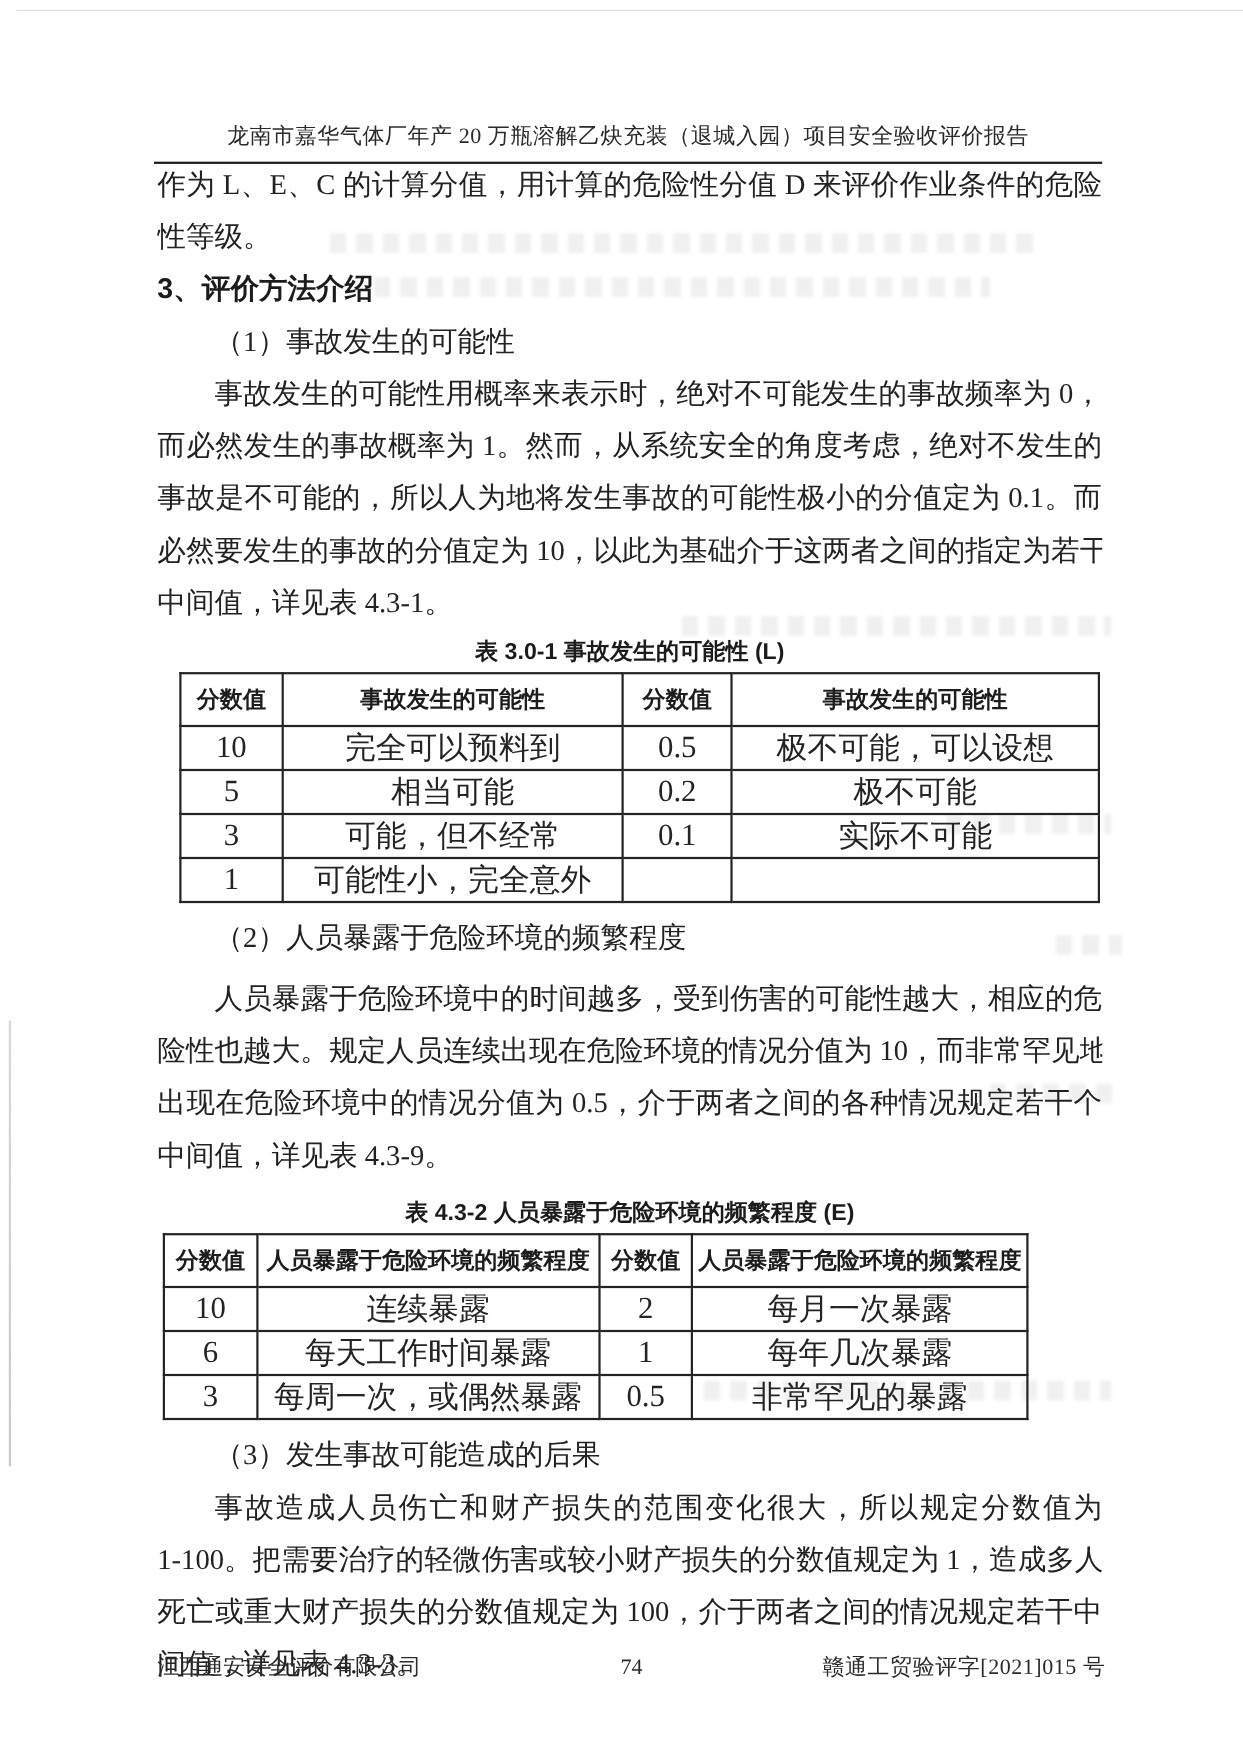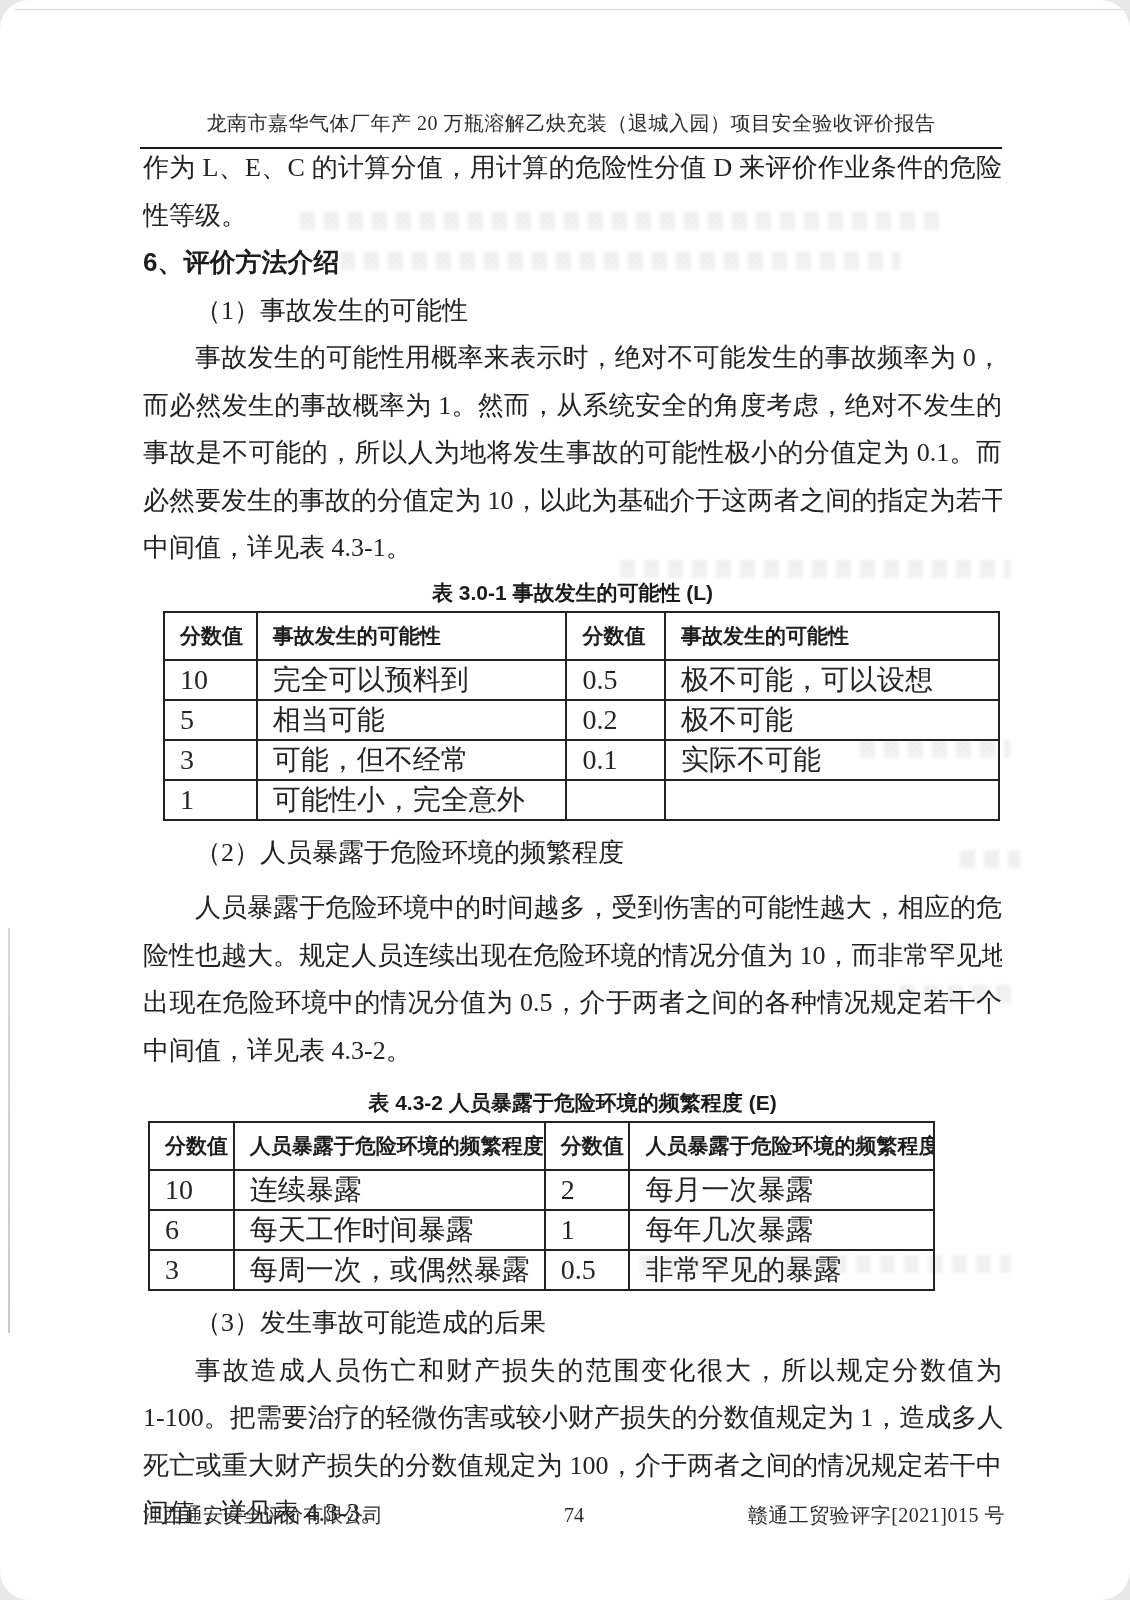--- a/index.html
+++ b/index.html
@@ -4,21 +4,20 @@
 <style>
   html,body { margin:0; padding:0; background:#e8e8e8; }
   .page {
     position: relative;
     width: 1130px; height: 1600px;
     margin: 0 auto;
     background: #ffffff;
     overflow: hidden;
     color: #1f1f1f;
     font-family: "Liberation Serif", "DejaVu Serif", serif;
-    border-radius: 29px;
   }
   
   .doc-header {
     position: absolute; top: 110px; left: 140px; width: 862px;
     text-align: center; font-size: 20px; letter-spacing: 0.5px; color: #2a2a2a;
   }
   .header-rule {
     position: absolute; top: 147px; left: 140px; width: 862px;
     height: 0; border-top: 2px solid #1a1a1a;
   }
@@ -41,22 +40,22 @@
   .tbl-caption {
     font-size: 21px; line-height: 34px; text-align: center; color: #1b1b1b;
     margin-top: 2px;
   }
   table.data-tbl {
     border-collapse: collapse; table-layout: fixed;
     margin-top: 1px;
   }
   table.data-tbl th, table.data-tbl td {
     border: 2px solid #232323;
-    text-align: left; vertical-align: middle;
-    padding: 0 15px; overflow: hidden; white-space: nowrap; margin-top: 24px;
+    text-align: center; vertical-align: middle;
+    padding: 0 4px; overflow: hidden; white-space: nowrap; margin-top: 24px;
   }
   table.data-tbl th {
     font-family: "Liberation Sans", "DejaVu Sans", sans-serif;
     font-weight: bold; font-size: 21px; height: 46px; color: #1d1d1d;
   }
   table.data-tbl td {
     font-family: "Liberation Serif", "DejaVu Serif", serif;
     font-size: 28px; color: #242424;
   }
   #table1 { width: 837px; margin-left: 20px; }
@@ -112,21 +111,21 @@
   <div class="doc-header">龙南市嘉华气体厂年产 20 万瓶溶解乙炔充装（退城入园）项目安全验收评价报告</div>
   <div class="header-rule"></div>
 
   <div class="content">
 
     <div class="para">
         <div class="pline">作为 L、E、C 的计算分值，用计算的危险性分值 D 来评价作业条件的危险</div>
         <div class="pline">性等级。</div>
       </div>
 
-    <div class="sec-heading hei">6、评价方法介绍</div>
+    <div class="sec-heading hei">3、评价方法介绍</div>
 
     <div class="sub-heading">（1）事故发生的可能性</div>
 
     <div class="para indent-first">
         <div class="pline">事故发生的可能性用概率来表示时，绝对不可能发生的事故频率为 0，</div>
         <div class="pline">而必然发生的事故概率为 1。然而，从系统安全的角度考虑，绝对不发生的</div>
         <div class="pline">事故是不可能的，所以人为地将发生事故的可能性极小的分值定为 0.1。而</div>
         <div class="pline">必然要发生的事故的分值定为 10，以此为基础介于这两者之间的指定为若干</div>
         <div class="pline">中间值，详见表 4.3-1。</div>
       </div>
@@ -177,21 +176,21 @@
     </table>
 
     <div class="spacer-8"></div>
     <div class="sub-heading">（2）人员暴露于危险环境的频繁程度</div>
 
     <div class="spacer-8"></div>
     <div class="para indent-first">
         <div class="pline">人员暴露于危险环境中的时间越多，受到伤害的可能性越大，相应的危</div>
         <div class="pline">险性也越大。规定人员连续出现在危险环境的情况分值为 10，而非常罕见地</div>
         <div class="pline">出现在危险环境中的情况分值为 0.5，介于两者之间的各种情况规定若干个</div>
-        <div class="pline">中间值，详见表 4.3-2。</div>
+        <div class="pline">中间值，详见表 4.3-9。</div>
       </div>
 
     <div class="spacer-10"></div>
     <div class="tbl-caption hei">表 4.3-2  人员暴露于危险环境的频繁程度 (E)</div>
     <table class="data-tbl" id="table2">
       <colgroup>
         <col class="e-score1">
           <col class="e-desc1">
           <col class="e-score2">
           <col class="e-desc2">

